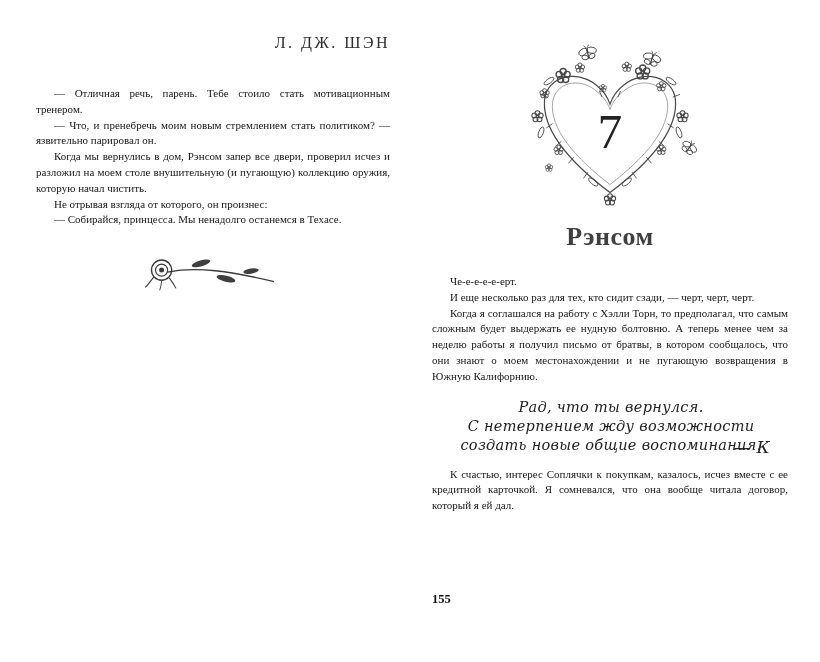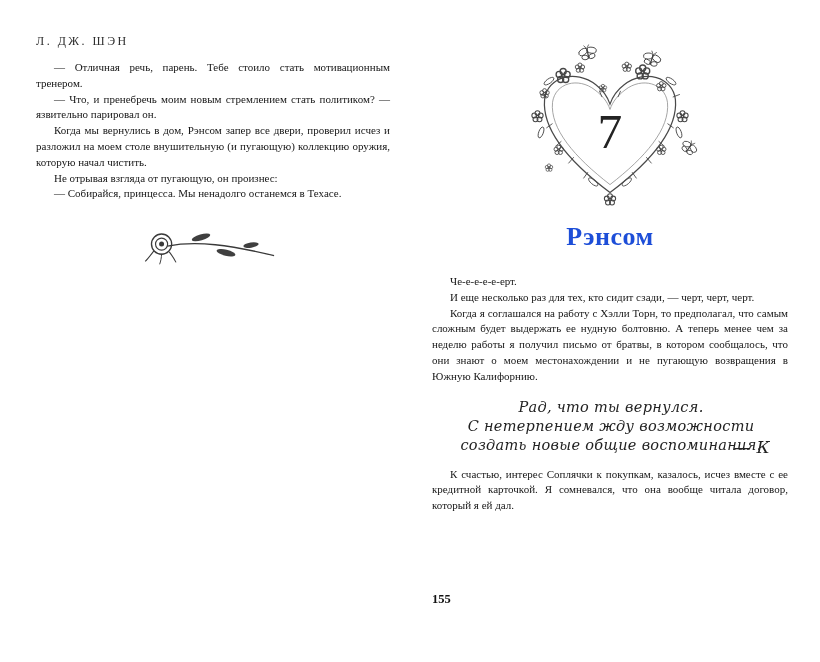--- a/index.html
+++ b/index.html
@@ -5,35 +5,35 @@
   * { margin:0; padding:0; box-sizing:border-box; }
   html,body { background:#ffffff; }
   .spread {
     position:relative; width:820px; height:662px; background:#ffffff;
     font-family:"Liberation Serif","DejaVu Serif",serif; color:#161616;
     overflow:hidden;
   }
   
   .page-left { position:absolute; left:36px; top:34px; width:354px; }
   .running-header {
-    text-align:left; font-size:12px; letter-spacing:2.5px;
-    color:#2e2e2e; margin-bottom:11px;
+    text-align:right; font-size:16px; letter-spacing:2.5px;
+    color:#2e2e2e; margin-bottom:34px;
   }
   .body-text p {
     font-size:11px; line-height:15.8px; text-align:justify;
     color:#161616;
   }
   .ind { text-indent:18px; }
   .rose-wrap { text-align:center; margin-top:20px; }
   
   .page-right { position:absolute; left:432px; top:44px; width:356px; }
   .heart-wrap { text-align:center; height:168px; }
   .chapter-title {
     text-align:center; font-size:26px; font-weight:bold;
-    margin-top:10px; letter-spacing:0.5px; color:#1d4ed8;
+    margin-top:10px; letter-spacing:0.5px; color:#404040;
   }
   .right-body { margin-top:22px; }
   .letter {
     margin:13px 0 0 2px; font-style:italic;
     font-family:"DejaVu Serif","Liberation Serif",serif;
     font-size:14.5px; line-height:19px; color:#222; letter-spacing:0.3px;
   }
   .letter .letter-line { text-align:center; }
   .letter .sig {
     text-align:right; font-size:17px; padding-right:18px; margin-top:-17px;
@@ -52,21 +52,21 @@
 
 <div class="spread">
 
   <div class="page-left">
     <div class="running-header">Л. ДЖ. ШЭН</div>
 
     <div class="body-text">
       <p class="ind">— Отличная речь, парень. Тебе стоило стать мотивационным тренером.</p>
       <p class="ind">— Что, и пренебречь моим новым стремлением стать политиком? — язвительно парировал он.</p>
       <p class="ind">Когда мы вернулись в дом, Рэнсом запер все двери, проверил исчез и разложил на моем столе внушительную (и пугающую) коллекцию оружия, которую начал чистить.</p>
-      <p class="ind">Не отрывая взгляда от пугающую, он произнес:</p>
+      <p class="ind">Не отрывая взгляда от которого, он произнес:</p>
       <p class="ind">— Собирайся, принцесса. Мы ненадолго останемся в Техасе.</p>
     </div>
 
     <div class="rose-wrap">
       <svg width="145" height="50" viewBox="0 0 150 52">
 
         <path d="M27,25 C58,19 92,24 138,35" stroke="#3a3a3a" stroke-width="1.4" fill="none"></path>
 
         <ellipse cx="62" cy="16" rx="10" ry="3.2" transform="rotate(-16 62 16)" fill="#3f3f3f"></ellipse>
         <ellipse cx="88" cy="32" rx="10" ry="3.2" transform="rotate(13 88 32)" fill="#3f3f3f"></ellipse>

